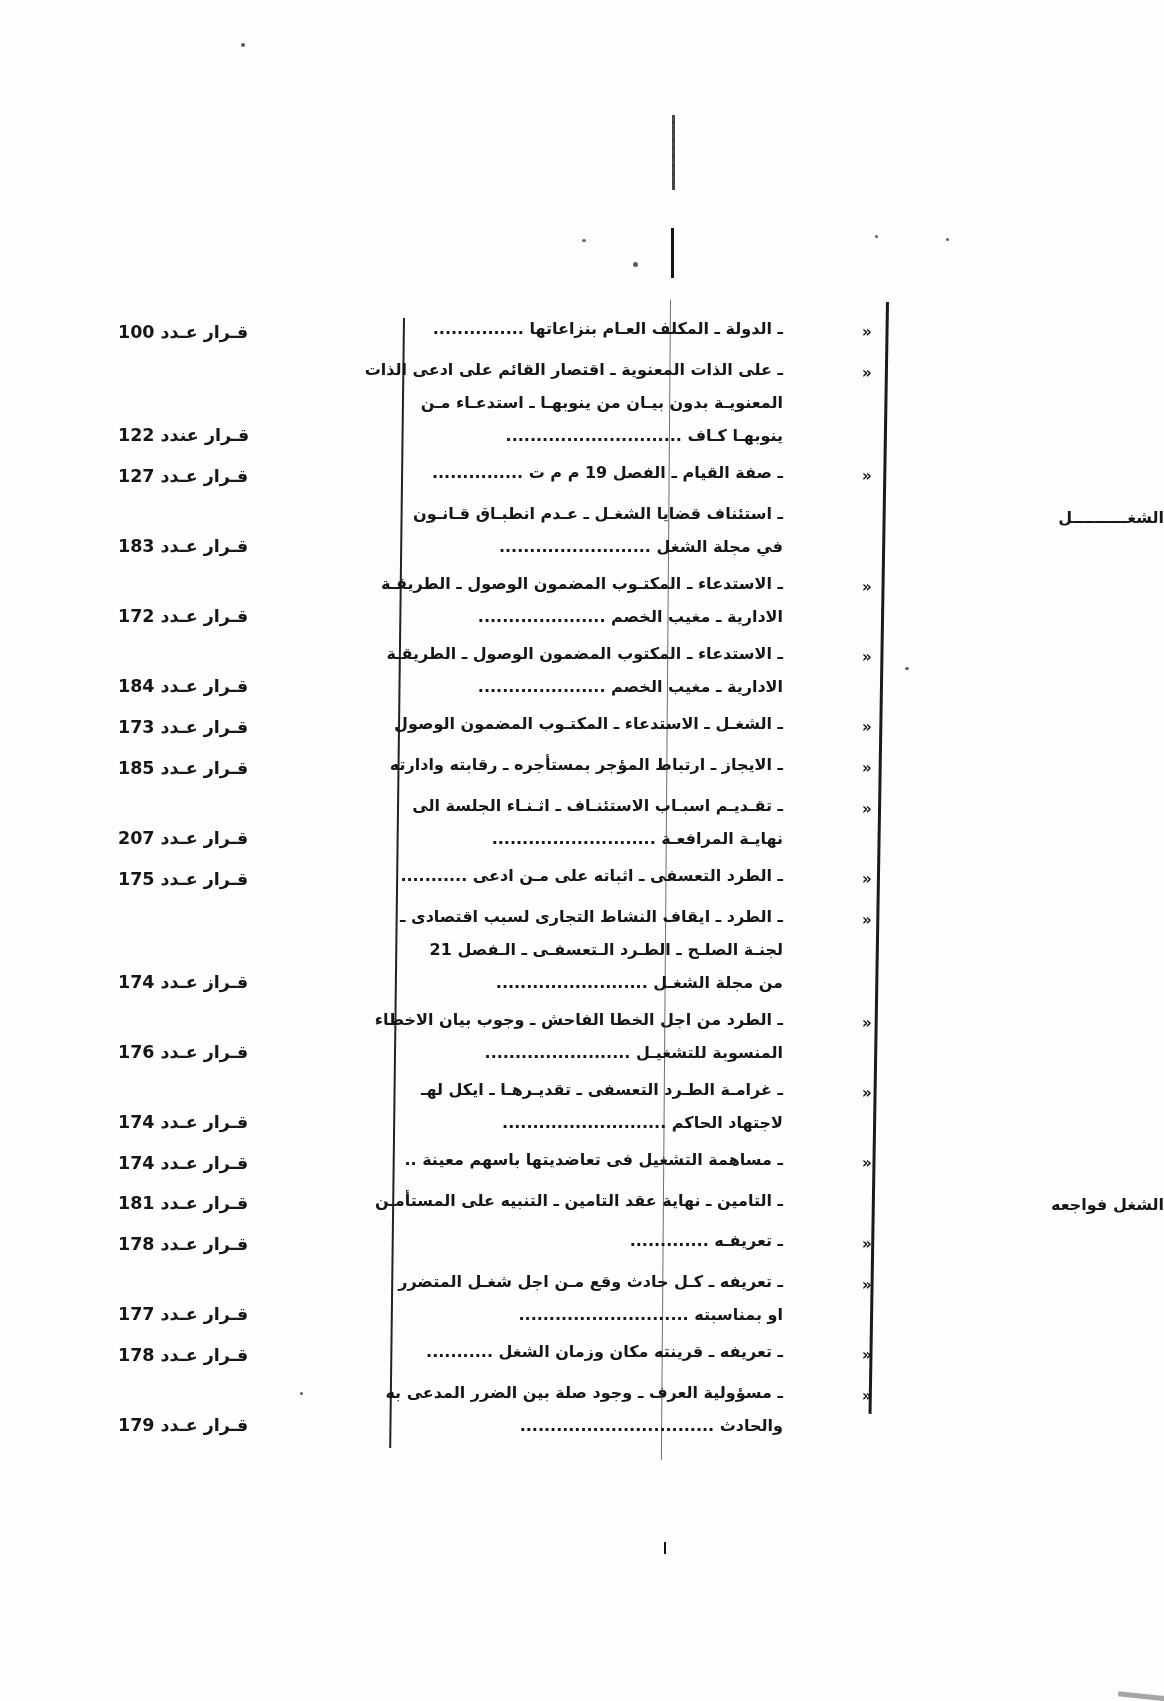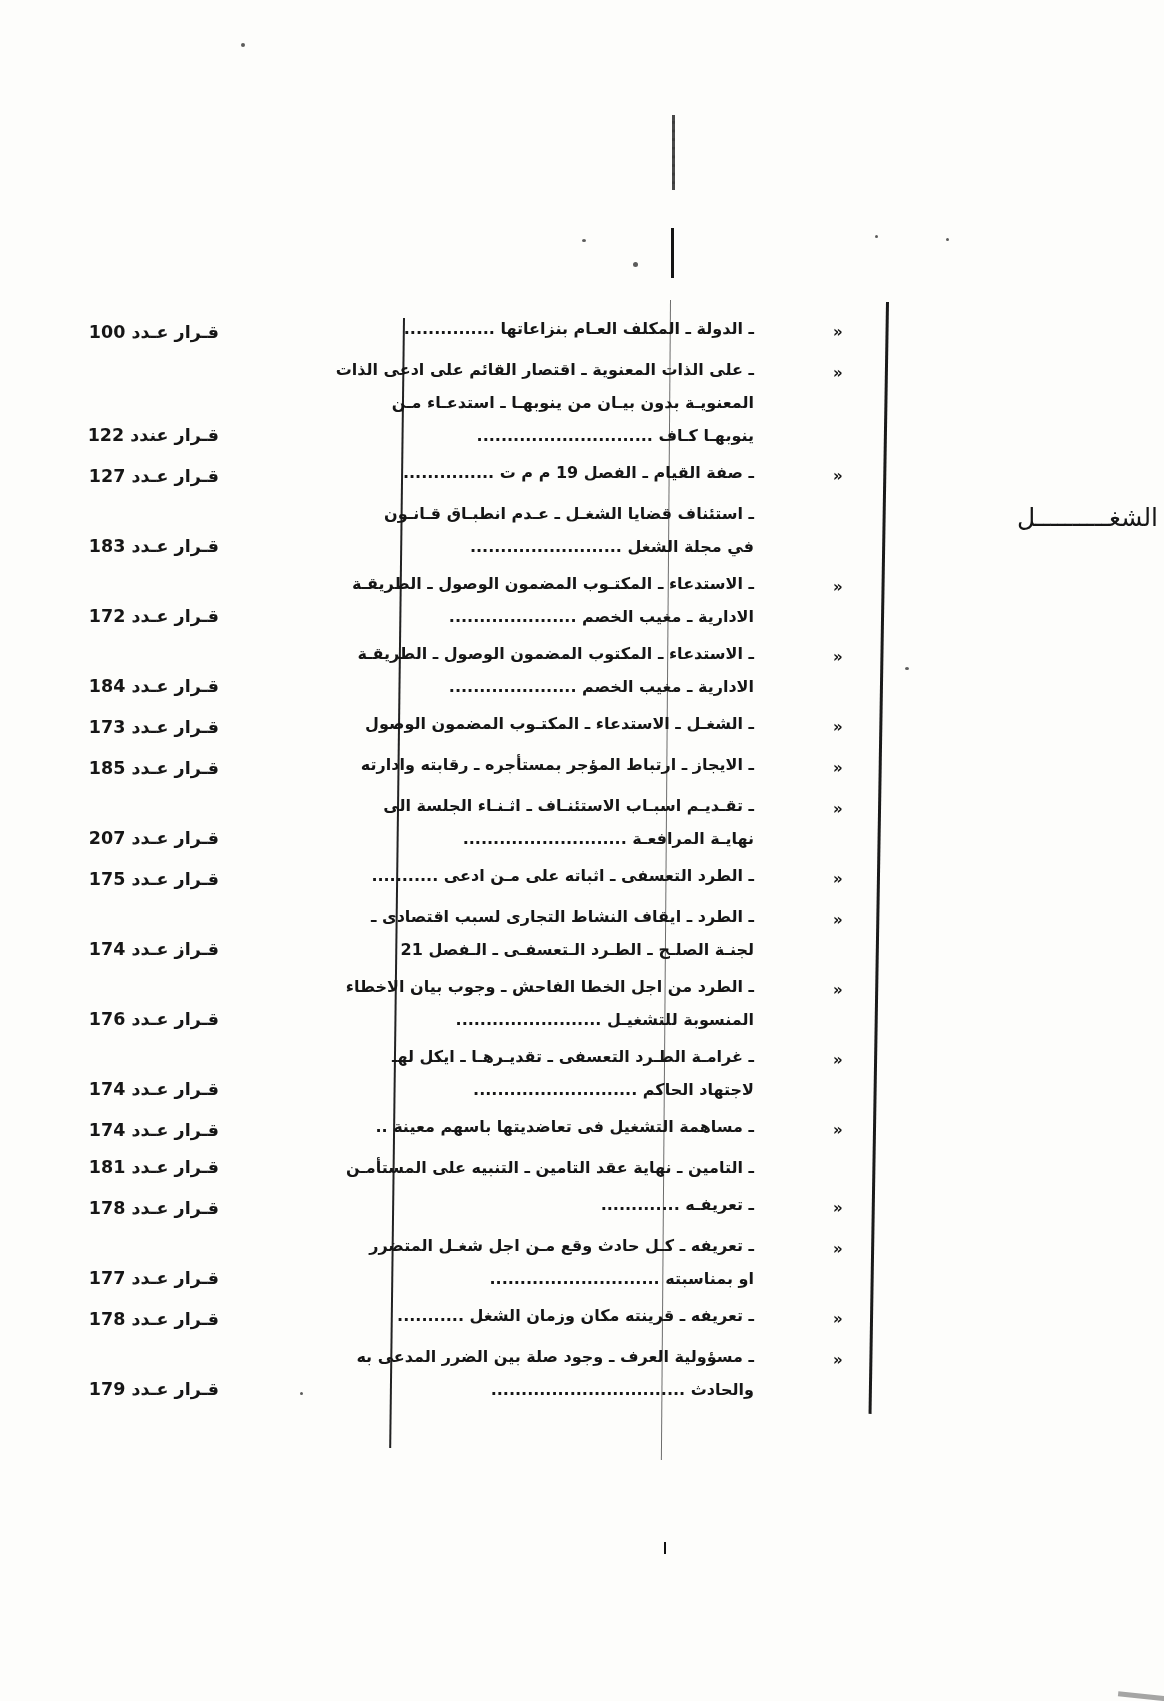--- a/index.html
+++ b/index.html
@@ -25,22 +25,22 @@
              opacity:.75; transform:rotate(0.45deg); transform-origin:top center;}
   .crease-tail{ left:664px; top:1542px; width:2px; height:12px; background:#111;}
   .corner-mark{ position:absolute; right:-6px; bottom:2px; width:52px; height:5px;
              background:#6b6b6b; transform:rotate(6deg); opacity:.6;}
   .speck{position:absolute;background:#333;border-radius:50%;opacity:.8;}
 
   
   .entries{ position:absolute; left:0; top:312px; width:1164px; }
   .entry{ display:flex; align-items:stretch; margin-bottom:4px; }
   .num-col{
-    width:130px; margin-left:89px;
-    display:flex; align-items:flex-end; justify-content:flex-start;
+    width:130px; margin-left:118px;
+    display:flex; align-items:flex-end; justify-content:flex-end;
     direction:rtl;
   }
   .num-col .ref{
     font-size:17.5px; font-weight:bold; white-space:nowrap;
     line-height:33px; letter-spacing:.3px;
   }
   .text-col{
     width:462px; margin-left:73px;
     direction:rtl; text-align:right;
     font-size:16px; font-weight:bold;
@@ -50,21 +50,21 @@
     flex:1; margin-left:13px;
     direction:rtl; text-align:right;
     align-self:flex-start;
   }
   .margin-col.ditto{
     direction:ltr; text-align:left; padding-left:66px;
     font-size:15px; font-weight:bold; line-height:33px; margin-top:4px;
     letter-spacing:-1px;
   }
   .margin-col.hdr{
-    padding-right:6px; font-size:25px; font-weight:normal;
+    font-size:16px; font-weight:bold;
     line-height:30px; margin-top:6px; white-space:nowrap;
   }
 </style>
 </head>
 <body>
 
 <div class="page">
 
   <div class="rule crease-dash"></div>
   <div class="rule crease-solid"></div>
@@ -189,20 +189,21 @@
     <div class="margin-col ditto">»</div>
   </div>
 
   <div class="entry">
     <div class="num-col">
       <span class="ref">قـراز عـدد 174</span>
     </div>
     <div class="text-col">
           <div class="line">ـ الطرد ـ ايقاف النشاط التجارى لسبب اقتصادى ـ</div>
           <div class="line">لجنـة الصلـح ـ الطـرد الـتعسفـى ـ الـفصل 21</div>
+          <div class="line">من مجلة الشغـل .........................</div>
         </div>
     <div class="margin-col ditto">»</div>
   </div>
 
   <div class="entry">
     <div class="num-col">
       <span class="ref">قـرار عـدد 176</span>
     </div>
     <div class="text-col">
           <div class="line">ـ الطرد من اجل الخطا الفاحش ـ وجوب بيان الاخطاء</div>
@@ -232,20 +233,21 @@
     <div class="margin-col ditto">»</div>
   </div>
 
   <div class="entry">
     <div class="num-col">
       <span class="ref">قـرار عـدد 181</span>
     </div>
     <div class="text-col">
           <div class="line">ـ التامين ـ نهاية عقد التامين ـ التنبيه على المستأمـن</div>
         </div>
+    <div class="margin-col hdr">الشغل فواجعه</div>
   </div>
 
   <div class="entry">
     <div class="num-col">
       <span class="ref">قـرار عـدد 178</span>
     </div>
     <div class="text-col">
           <div class="line">ـ تعريفـه .............</div>
         </div>
     <div class="margin-col ditto">»</div>

